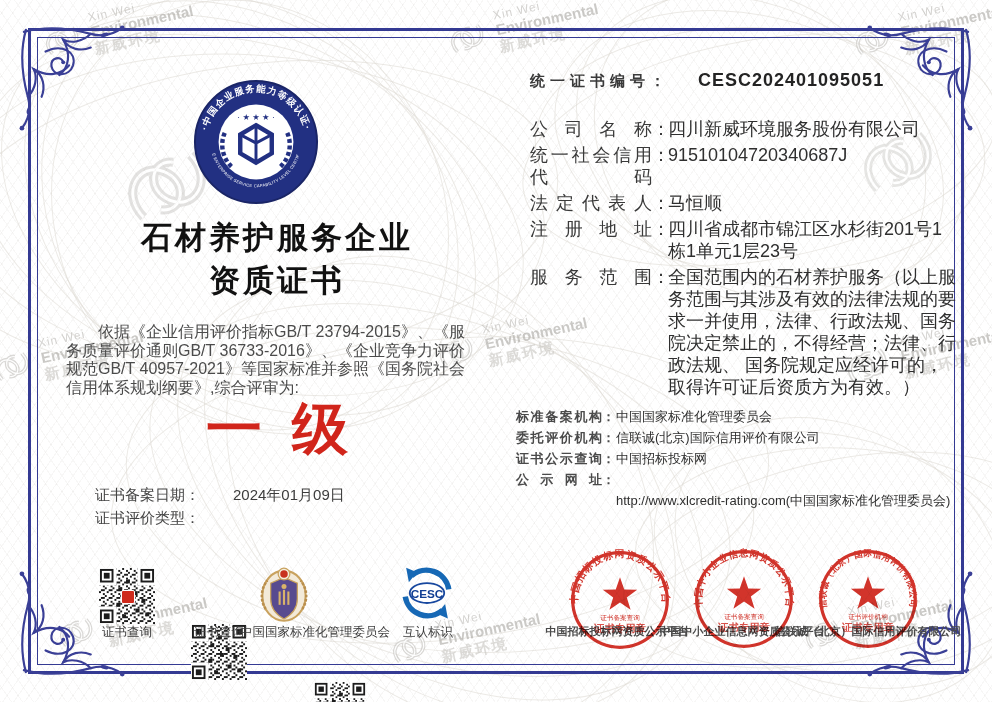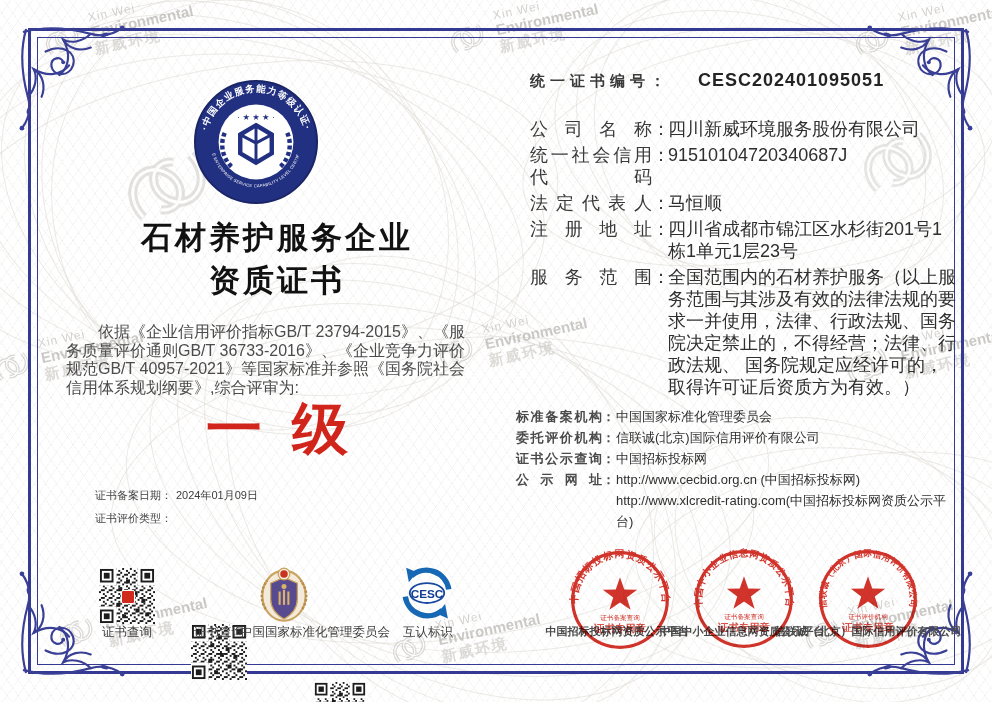--- a/index.html
+++ b/index.html
@@ -37,21 +37,21 @@
   .grade{width:450px;text-align:center;font-size:56px;font-weight:900;color:#d1251b;
     letter-spacing:30px;text-indent:30px;}
   
   .agencies{width:440px;}
   .arow{display:flex;font-size:13px;line-height:21px;color:#2f2f2f;}
   .arow .albl{width:86px;flex:none;text-align:justify;text-align-last:justify;color:#4a4a4a;font-weight:bold;}
   .arow .acolon{flex:none;width:14px;color:#4a4a4a;font-weight:bold;}
   .arow .aval{flex:1;}
   .aval2{margin-left:100px;font-size:13px;line-height:21px;color:#2f2f2f;}
   
-  .drow{display:flex;font-size:11px;line-height:22.5px;color:#444;}
+  .drow{display:flex;font-size:15px;line-height:22.5px;color:#444;gap:29px;}
   .drow .dlbl{flex:none;}
   .drow .dval{margin-left:4px;color:#3c3c3c;}
   
   .qr{width:56px;height:56px;position:relative;}
   .qr-badge{position:absolute;left:22px;top:22px;width:12px;height:12px;background:#cf2a1c;border:1.5px solid #fff;border-radius:2px;}
   .fcap{font-size:12.5px;color:#3e3e3e;white-space:nowrap;transform:translateX(-50%);}
   
   .sealcap{font-size:11px;font-weight:bold;color:#4a4a4a;white-space:nowrap;transform:translateX(-50%);z-index:1;}
   .seal{width:104px;height:104px;mix-blend-mode:multiply;opacity:.93;z-index:2;}
   svg{display:block;}
@@ -350,23 +350,22 @@
         <span class="aval">信联诚(北京)国际信用评价有限公司</span>
     </div>
     <div class="arow">
       <span class="albl">证书公示查询</span>
         <span class="acolon">：</span>
         <span class="aval">中国招标投标网</span>
     </div>
     <div class="arow">
       <span class="albl">公 示 网 址</span>
         <span class="acolon">：</span>
-        <span class="aval">http://www.cecbid.org.cn (中国招标投标网)</span>
-    </div>
-    <div class="aval2">http://www.xlcredit-rating.com(中国招标投标网资质公示平台)</div>
+    </div>
+    <div class="aval2">http://www.xlcredit-rating.com(中国国家标准化管理委员会)</div>
   </div>
 
   <div class="abs" style="left:95px;top:484px;">
     <div class="drow">
       <span class="dlbl">证书备案日期：</span>
         <span class="dval">2024年01月09日</span>
     </div>
     <div class="drow">
       <span class="dlbl">证书评价类型：</span>
     </div>

